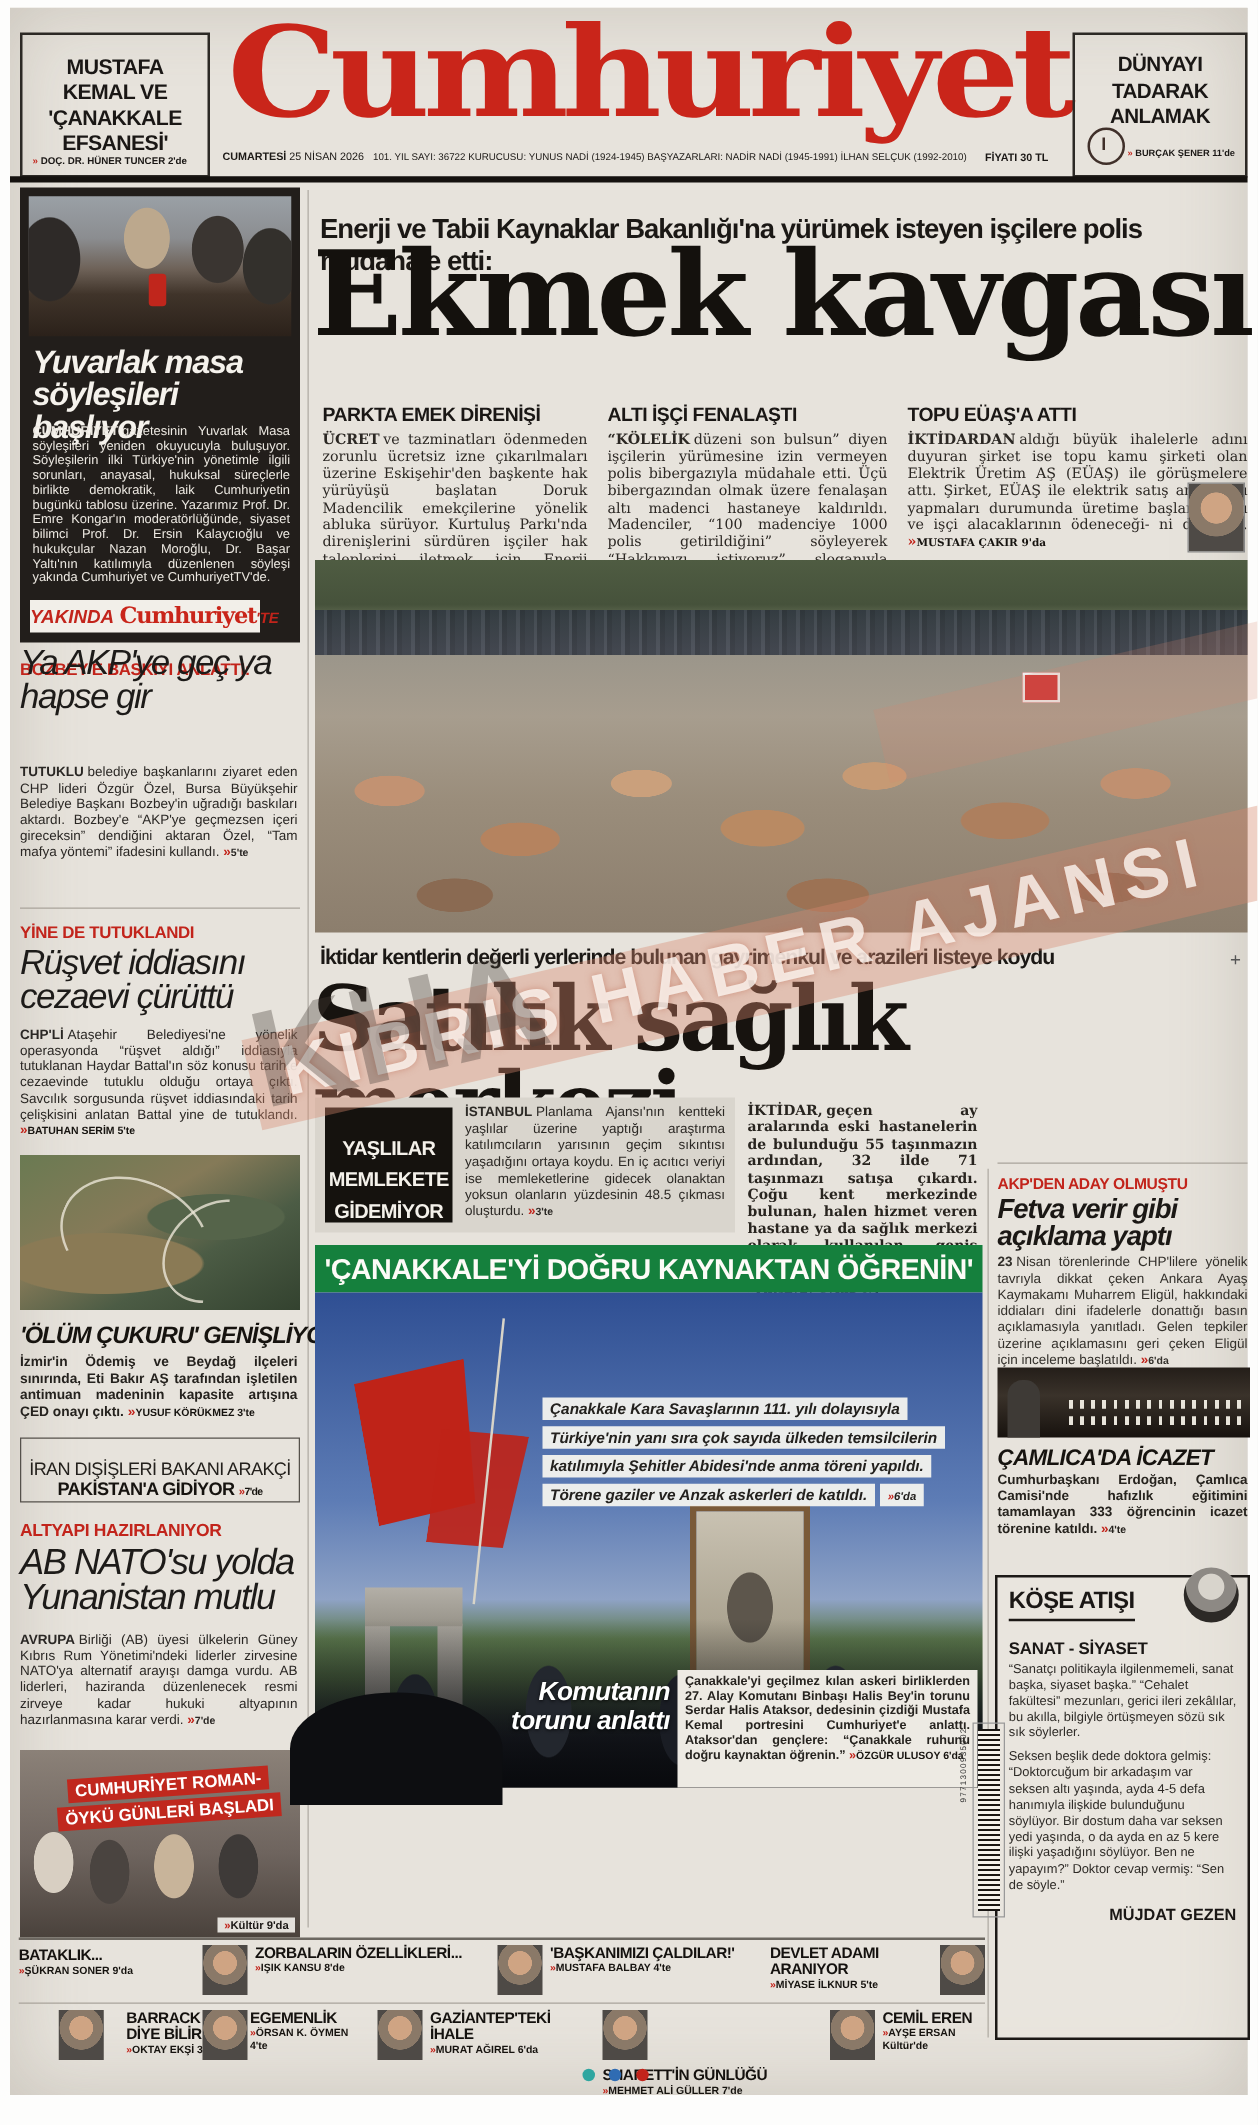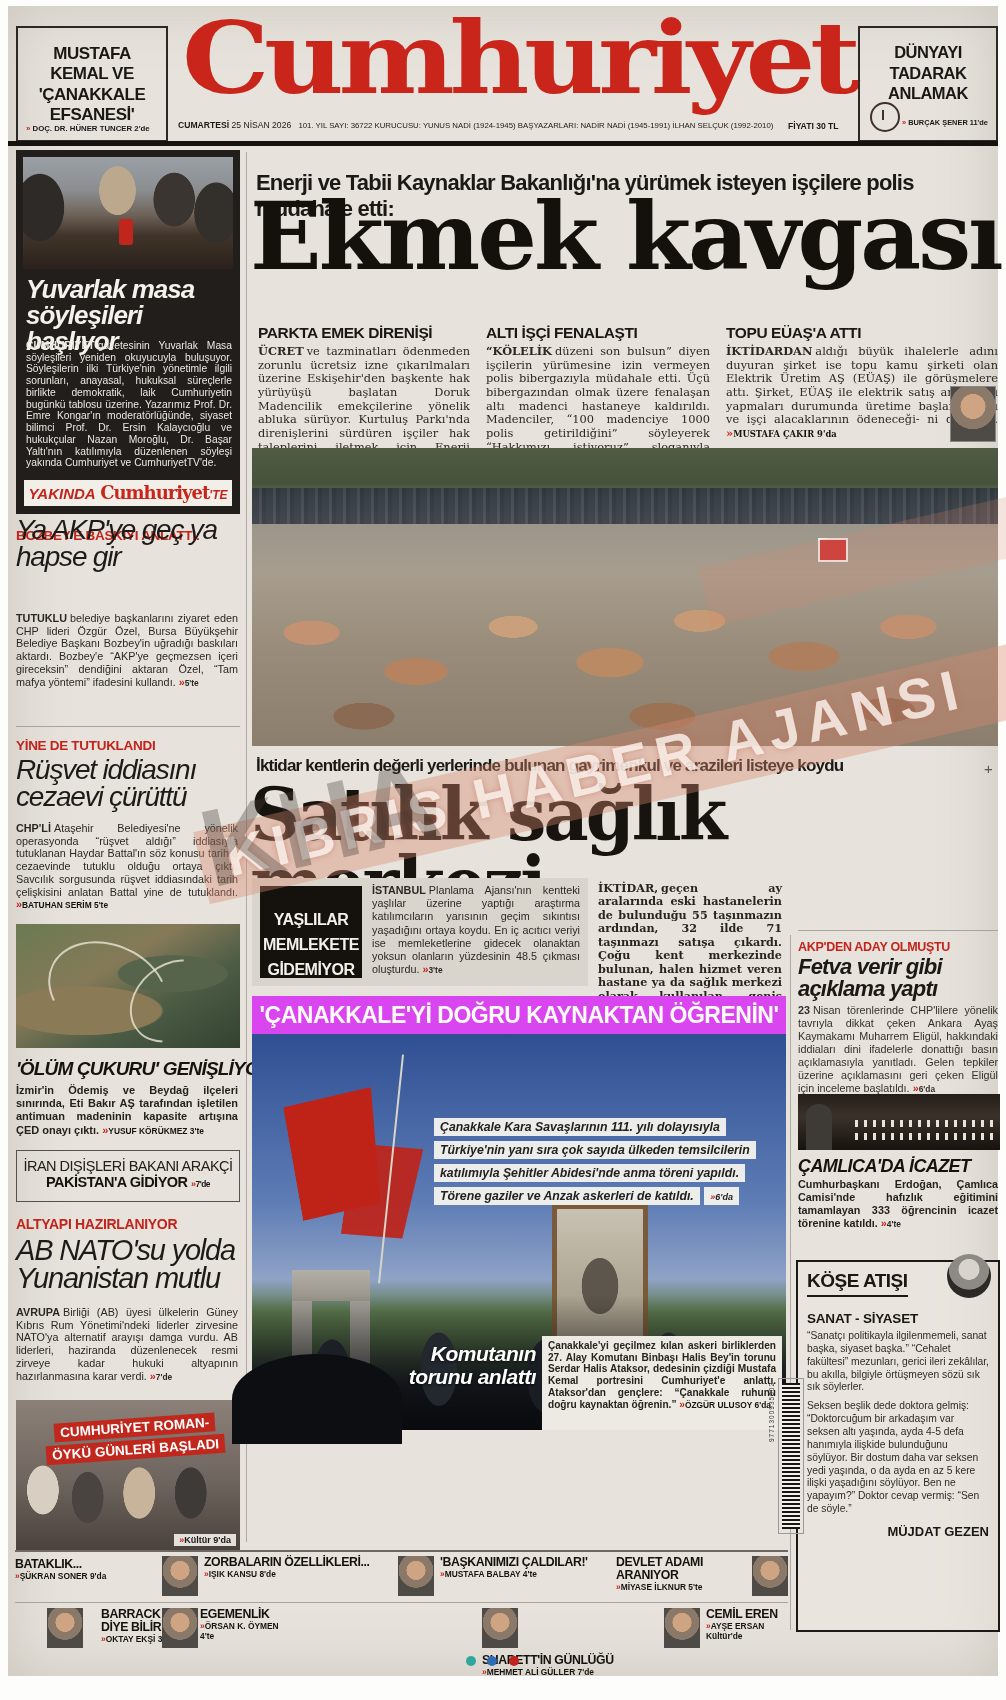--- a/index.html
+++ b/index.html
@@ -113,21 +113,21 @@
   <div class="ab vr" style="left:246px;top:152px;height:1390px;"></div>
 
   <div class="ab" style="left:16px;top:150px;width:224px;height:364px;background:#221e1b;">
     <div class="ab ph-round" style="left:7px;top:7px;width:210px;height:112px;">
       <div class="ab" style="left:96px;top:62px;width:14px;height:26px;background:#c0261c;border-radius:3px;"></div>
     </div>
     <div class="ab" style="left:10px;top:126px;width:206px;font-style:italic;font-weight:700;font-size:26px;line-height:1.0;color:#f5f2ec;letter-spacing:-1px;">Yuvarlak masa söyleşileri başlıyor</div>
     <div class="ab jt" style="left:10px;top:190px;width:206px;font-size:10.3px;line-height:1.14;color:#ece8e1;">
       <b class="lw">CUMHURİYET</b><span>gazetesinin Yuvarlak Masa söyleşileri yeniden okuyucuyla buluşuyor. Söyleşilerin ilki Türkiye'nin yönetimle ilgili sorunları, anayasal, hukuksal süreçlerle birlikte demokratik, laik Cumhuriyetin bugünkü tablosu üzerine. Yazarımız Prof. Dr. Emre Kongar'ın moderatörlüğünde, siyaset bilimci Prof. Dr. Ersin Kalaycıoğlu ve hukukçular Nazan Moroğlu, Dr. Başar Yaltı'nın katılımıyla düzenlenen söyleşi yakında Cumhuriyet ve CumhuriyetTV'de.</span>
     </div>
-    <div class="ab" style="left:8px;top:330px;width:208px;height:26px;background:#f2efe9;text-align:center;line-height:26px;white-space:nowrap;">
+    <div class="ab" style="left:8px;top:330px;width:184px;height:26px;background:#f2efe9;text-align:center;line-height:26px;white-space:nowrap;">
       <span style="color:#c2241b;font-style:italic;font-weight:700;font-size:15px;">YAKINDA</span>
       <span class="ser" style="color:#c9251a;font-weight:700;font-size:18px;letter-spacing:-1px;">Cumhuriyet</span><span style="color:#c2241b;font-weight:700;font-style:italic;font-size:12px;">'TE</span>
     </div>
   </div>
 
   <div class="ab krd" style="left:16px;top:528px;">BOZBEY'E BASKIYI ANLATTI:</div>
   <div class="ab ith" style="left:16px;top:516px;width:224px;font-size:28px;">Ya AKP'ye geç ya hapse gir</div>
   <div class="ab body-s jt" style="left:16px;top:612px;width:222px;">
     <b class="lw">TUTUKLU</b><span>belediye başkanlarını ziyaret eden CHP lideri Özgür Özel, Bursa Büyükşehir Belediye Başkanı Bozbey'in uğradığı baskıları aktardı. Bozbey'e “AKP'ye geçmezsen içeri gireceksin” dendiğini aktaran Özel, “Tam mafya yöntemi” ifadesini kullandı.</span>
     <span class="ch">»</span><b style="font-size:8.4px;">5'te</b>
@@ -145,21 +145,21 @@
     <div class="ab road" style="left:30px;top:20px;width:120px;height:90px;transform:rotate(24deg);"></div>
     <div class="ab road" style="left:110px;top:40px;width:90px;height:70px;transform:rotate(-40deg);"></div>
   </div>
   <div class="ab" style="left:16px;top:1058px;font-style:italic;font-weight:700;font-size:19px;letter-spacing:-.8px;color:#16130f;">'ÖLÜM ÇUKURU' GENİŞLİYOR</div>
   <div class="ab jt" style="left:16px;top:1084px;width:222px;font-weight:700;font-size:11px;line-height:1.2;color:#25221e;">
     <span>İzmir'in Ödemiş ve Beydağ ilçeleri sınırında, Eti Bakır AŞ tarafından işletilen antimuan madeninin kapasite artışına ÇED onayı çıktı.</span>
     <span class="ch">»</span><span class="byl">YUSUF KÖRÜKMEZ 3'te</span>
   </div>
 
   <div class="ab" style="left:16px;top:1150px;width:222px;height:50px;border:1.5px solid #55514b;text-align:center;">
-    <div style="margin-top:7px;font-size:14.5px;letter-spacing:-.5px;color:#23201c;">İRAN DIŞİŞLERİ BAKANI ARAKÇİ</div>
+    <div style="margin-top:17px;font-size:14.5px;letter-spacing:-.5px;color:#23201c;">İRAN DIŞİŞLERİ BAKANI ARAKÇİ</div>
     <div style="font-size:14.5px;font-weight:700;letter-spacing:-.5px;color:#16130f;">
       <span>PAKİSTAN'A GİDİYOR</span>
       <span class="ch" style="font-size:9px;">»</span><span class="byl">7'de</span>
     </div>
   </div>
 
   <div class="ab krd" style="left:16px;top:1216px;font-size:14px;">ALTYAPI HAZIRLANIYOR</div>
   <div class="ab ith" style="left:16px;top:1236px;width:224px;font-size:29px;">AB NATO'su yolda Yunanistan mutlu</div>
   <div class="ab body-s jt" style="left:16px;top:1306px;width:222px;">
     <b class="lw">AVRUPA</b><span>Birliği (AB) üyesi ülkelerin Güney Kıbrıs Rum Yönetimi'ndeki liderler zirvesine NATO'ya alternatif arayışı damga vurdu. AB liderleri, haziranda düzenlenecek resmi zirveye kadar hukuki altyapının hazırlanmasına karar verdi.</span>
@@ -213,21 +213,21 @@
               line-height:1.55;text-align:center;padding-top:22px;letter-spacing:-.5px;">YAŞLILAR MEMLEKETE GİDEMİYOR</div>
   <div class="ab jt" style="left:372px;top:884px;width:208px;font-size:10.8px;line-height:1.22;color:#2c2925;">
     <b class="lw">İSTANBUL</b><span>Planlama Ajansı'nın kentteki yaşlılar üzerine yaptığı araştırma katılımcıların yarısının geçim sıkıntısı yaşadığını ortaya koydu. En iç acıtıcı veriyi ise memleketlerine gidecek olanaktan yoksun olanların yüzdesinin 48.5 çıkması oluşturdu.</span>
     <span class="ch">»</span><b style="font-size:8.4px;">3'te</b>
   </div>
   <div class="ab ser jt" style="left:598px;top:882px;width:184px;font-size:11.2px;line-height:1.2;font-weight:700;color:#28241f;">
     <span class="lw">İKTİDAR,</span><span style="font-weight:700;">geçen ay aralarında eski hastanelerin de bulunduğu 55 taşınmazın ardından, 32 ilde 71 taşınmazı satışa çıkardı. Çoğu kent merkezinde bulunan, halen hizmet veren hastane ya da sağlık merkezi olarak kullanılan, geniş bahçeli ve yüksek değerli arazilerden oluşuyor.</span>
     <span class="ch">»</span><span class="byl">MUSTAFA ÇAKIR 9'da</span>
   </div>
 
-  <div class="ab" style="left:252px;top:996px;width:534px;height:38px;background:#d946ef;color:#fdfbf7;font-weight:700;font-size:23px;
+  <div class="ab" style="left:252px;top:996px;width:534px;height:38px;background:#15803d;color:#fdfbf7;font-weight:700;font-size:23px;
               text-align:center;line-height:38px;letter-spacing:-.5px;">'ÇANAKKALE'Yİ DOĞRU KAYNAKTAN ÖĞRENİN'</div>
 
   <div class="ab ph-canak" style="left:252px;top:1034px;width:534px;height:396px;">
     <div class="ab flag" style="left:40px;top:60px;width:90px;height:120px;transform:rotate(-10deg);"></div>
     <div class="ab flag" style="left:95px;top:110px;width:70px;height:95px;transform:rotate(8deg);opacity:.92;"></div>
     <div class="ab" style="left:138px;top:20px;width:2px;height:230px;background:#d8d4c8;transform:rotate(6deg);"></div>
     <div class="ab mon" style="left:40px;top:236px;width:78px;height:104px;"></div>
     <div class="ab frame" style="left:300px;top:170px;width:86px;height:140px;"></div>
     <div class="ab" style="left:0;bottom:0;width:100%;height:34%;background:
       radial-gradient(30px 60px at 15% 60%,#1c2026 0 60%,transparent 62%),
@@ -326,20 +326,27 @@
       <div class="byl"><span class="ch">»</span><span>OKTAY EKŞİ 3'te</span></div>
       </div>
   </div>
   <div class="ab" style="left:162px;top:1608px;width:132px;display:flex;gap:2px;">
     <div class="pic" style="width:36px;height:40px;flex:none;"></div>
     <div>
         <div class="strip-t">EGEMENLİK</div>
       <div class="byl"><span class="ch">»</span><span>ÖRSAN K. ÖYMEN 4'te</span></div>
       </div>
   </div>
+  <div class="ab" style="left:302px;top:1608px;width:172px;display:flex;gap:6px;">
+    <div class="pic" style="width:36px;height:40px;flex:none;"></div>
+    <div>
+        <div class="strip-t">GAZİANTEP'TEKİ İHALE</div>
+      <div class="byl"><span class="ch">»</span><span>MURAT AĞIREL 6'da</span></div>
+      </div>
+  </div>
   <div class="ab" style="left:482px;top:1608px;width:176px;display:flex;gap:6px;flex-direction:column;">
     <div class="pic" style="width:36px;height:40px;flex:none;"></div>
     <div>
         <div class="strip-t">SHARETT'İN GÜNLÜĞÜ</div>
       <div class="byl"><span class="ch">»</span><span>MEHMET ALİ GÜLLER 7'de</span></div>
       </div>
   </div>
   <div class="ab" style="left:664px;top:1608px;width:124px;display:flex;gap:6px;">
     <div class="pic" style="width:36px;height:40px;flex:none;"></div>
     <div>

